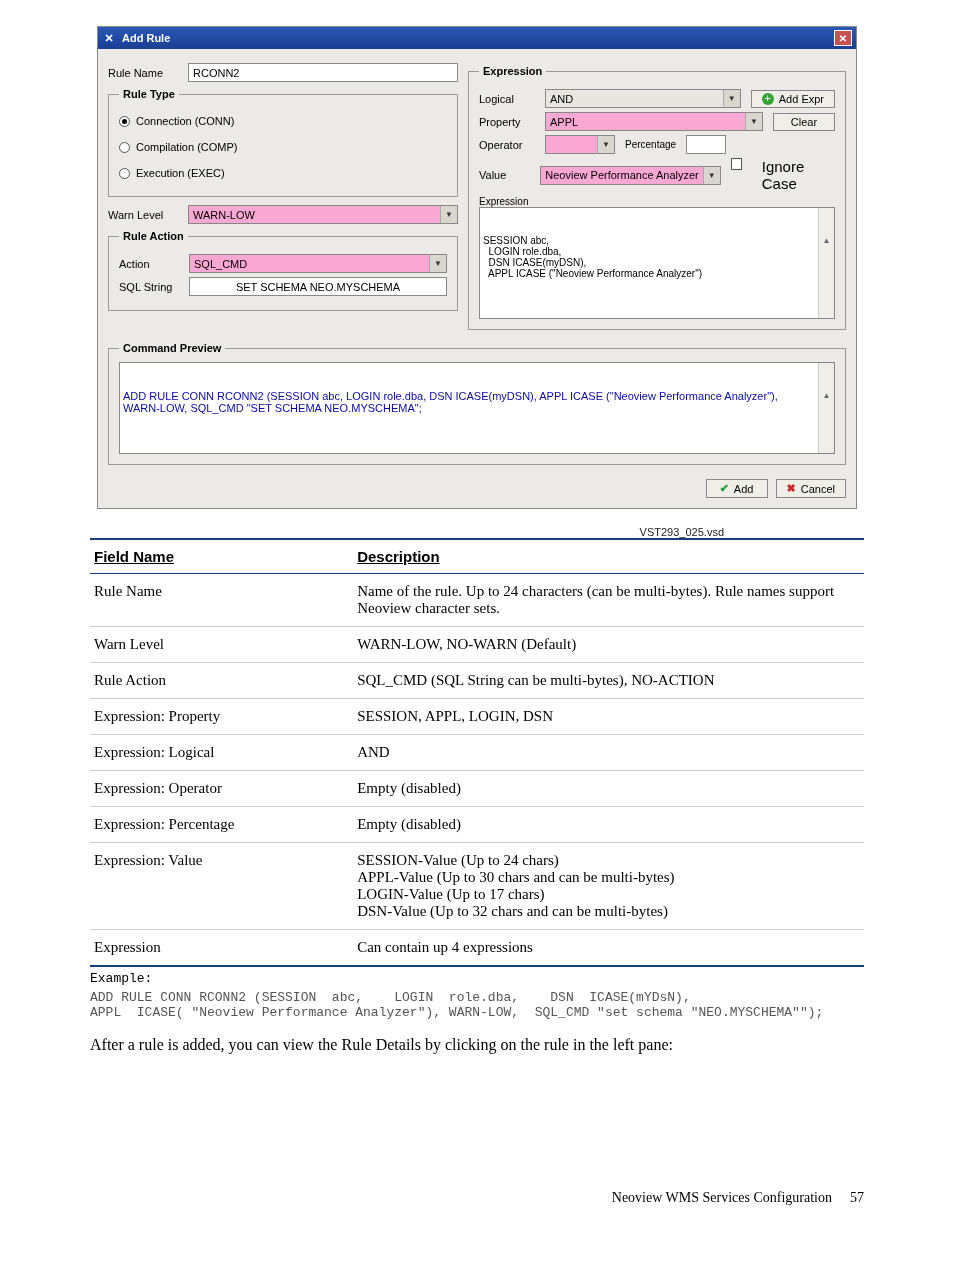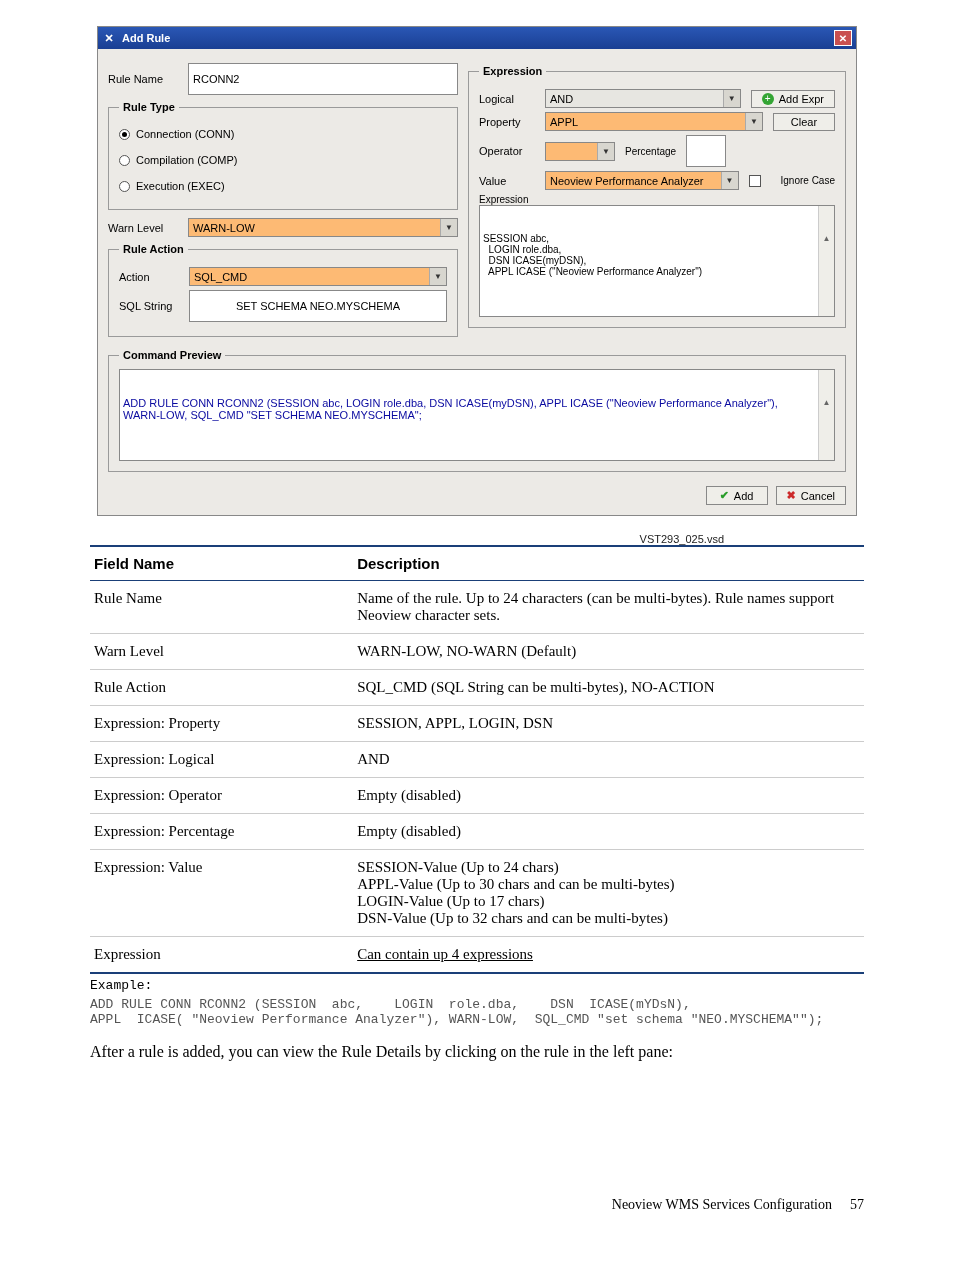--- a/index.html
+++ b/index.html
@@ -61,28 +61,28 @@
     font-size:11px;
   }
   legend { font-weight:bold; padding:0 4px; font-size:11px; }
 
   .row { display:flex; align-items:center; margin:4px 0; gap:10px; }
   .label { width:70px; }
 
   .ipt {
     border:1px solid #888;
     background:#fff;
-    height:32px;
+    height:19px;
     padding:0 4px;
     font-family:Tahoma,Arial,sans-serif;
     font-size:11px;
   }
 
   .selectlike {
-    display:flex; background:#fdba74; border:1px solid #888; height:19px; align-items:center;
+    display:flex; background:#f9a8d4; border:1px solid #888; height:19px; align-items:center;
   }
   .selectlike.disabled { background:#e7e6e1; }
   .selectlike .val { flex:1; padding:0 4px; font-size:11px; white-space:nowrap; overflow:hidden; }
   .caretbtn {
     width:17px; height:100%; background:#d8d6cf; border-left:1px solid #aaa;
     display:inline-flex; align-items:center; justify-content:center;
     font-size:8px; color:#333;
   }
 
   .radio {
@@ -113,33 +113,33 @@
   .sml { font-size:10px; }
 
   .cmdprev { margin:0 10px 8px 10px; }
   .cmdtext { color:#0a0aa0; white-space:normal; padding-right:20px; }
 
   .dlg-buttons { display:flex; justify-content:flex-end; gap:8px; padding:6px 10px 10px 10px;}
   .check-green { color:#2a9d2a; font-weight:bold; }
   .x-red { color:#cc2a2a; font-weight:bold; }
   .plus-green { width:12px; height:12px; border-radius:50%; background:#34a534; color:#fff; display:inline-flex; align-items:center; justify-content:center; font-size:10px;}
   .cb {
-    display:inline-flex; align-items:center; gap:20px; font-size:10px;
+    display:inline-flex; align-items:flex-start; gap:20px; font-size:15px;
   }
   .cb .box { width:12px; height:12px; border:1px solid #555; background:#fff;}
 
   .vsdcap { text-align:right; font-family:Tahoma,Arial,sans-serif; font-size:11px; color:#222; margin:17px 140px 0 0;}
 
   
   .intro { font-size:16px; margin:40px 0 14px 0; font-family:"Palatino Linotype","Book Antiqua","Times New Roman",serif;}
   table.fields {
     width:100%; border-collapse:collapse; font-family:"Palatino Linotype","Book Antiqua","Times New Roman",serif;
     font-size:15px;
   }
-  table.fields thead { border-top:2.5px solid #1a3f78; border-bottom:1px solid #1a3f78; }
+  table.fields thead { border-top:2.5px solid #1a3f78; border-bottom:1px solid #1a3f78;text-decoration:underline; }
   table.fields thead th { font-family:Arial,Helvetica,sans-serif; font-weight:bold; text-align:left; padding:8px 4px; font-size:15px; }
   table.fields tbody { }
   table.fields tbody tr td { padding:9px 4px; border-bottom:1px solid #ccc; vertical-align:top; font-size:15px;}
   table.fields tbody tr:last-child td { border-bottom:2.5px solid #1a3f78; }
   table.fields td.fname { width:34%; }
   .example-head { font-size:13px; margin:4px 0 4px 0; font-family:Liberation Mono, monospace;}
   .code {
     font-family:"Courier New",monospace; font-size:13px; color:#555; white-space:pre;
     margin-bottom:6px; overflow:hidden;
   }
@@ -336,21 +336,21 @@
         </tr>
         <tr>
           <td class="fname">Expression: Value</td>
           <td style="white-space: pre-line;">SESSION-Value (Up to 24 chars)
 APPL-Value (Up to 30 chars and can be multi-bytes)
 LOGIN-Value (Up to 17 chars)
 DSN-Value (Up to 32 chars and can be multi-bytes)</td>
         </tr>
         <tr>
           <td class="fname">Expression</td>
-          <td style="white-space: pre-line; text-decoration: underline;">Can contain up 4 expressions</td>
+          <td style="white-space: pre-line;">Can contain up 4 expressions</td>
         </tr>
       </tbody>
   </table>
 
   <p class="example-head">Example:</p>
   <div class="code">ADD RULE CONN RCONN2 (SESSION  abc,    LOGIN  role.dba,    DSN  ICASE(mYDsN),
 APPL  ICASE( "Neoview Performance Analyzer"), WARN-LOW,  SQL_CMD "set schema "NEO.MYSCHEMA"");</div>
   <p class="after">After a rule is added, you can view the Rule Details by clicking on the rule in the left pane:</p>
 
   <div class="footer">

